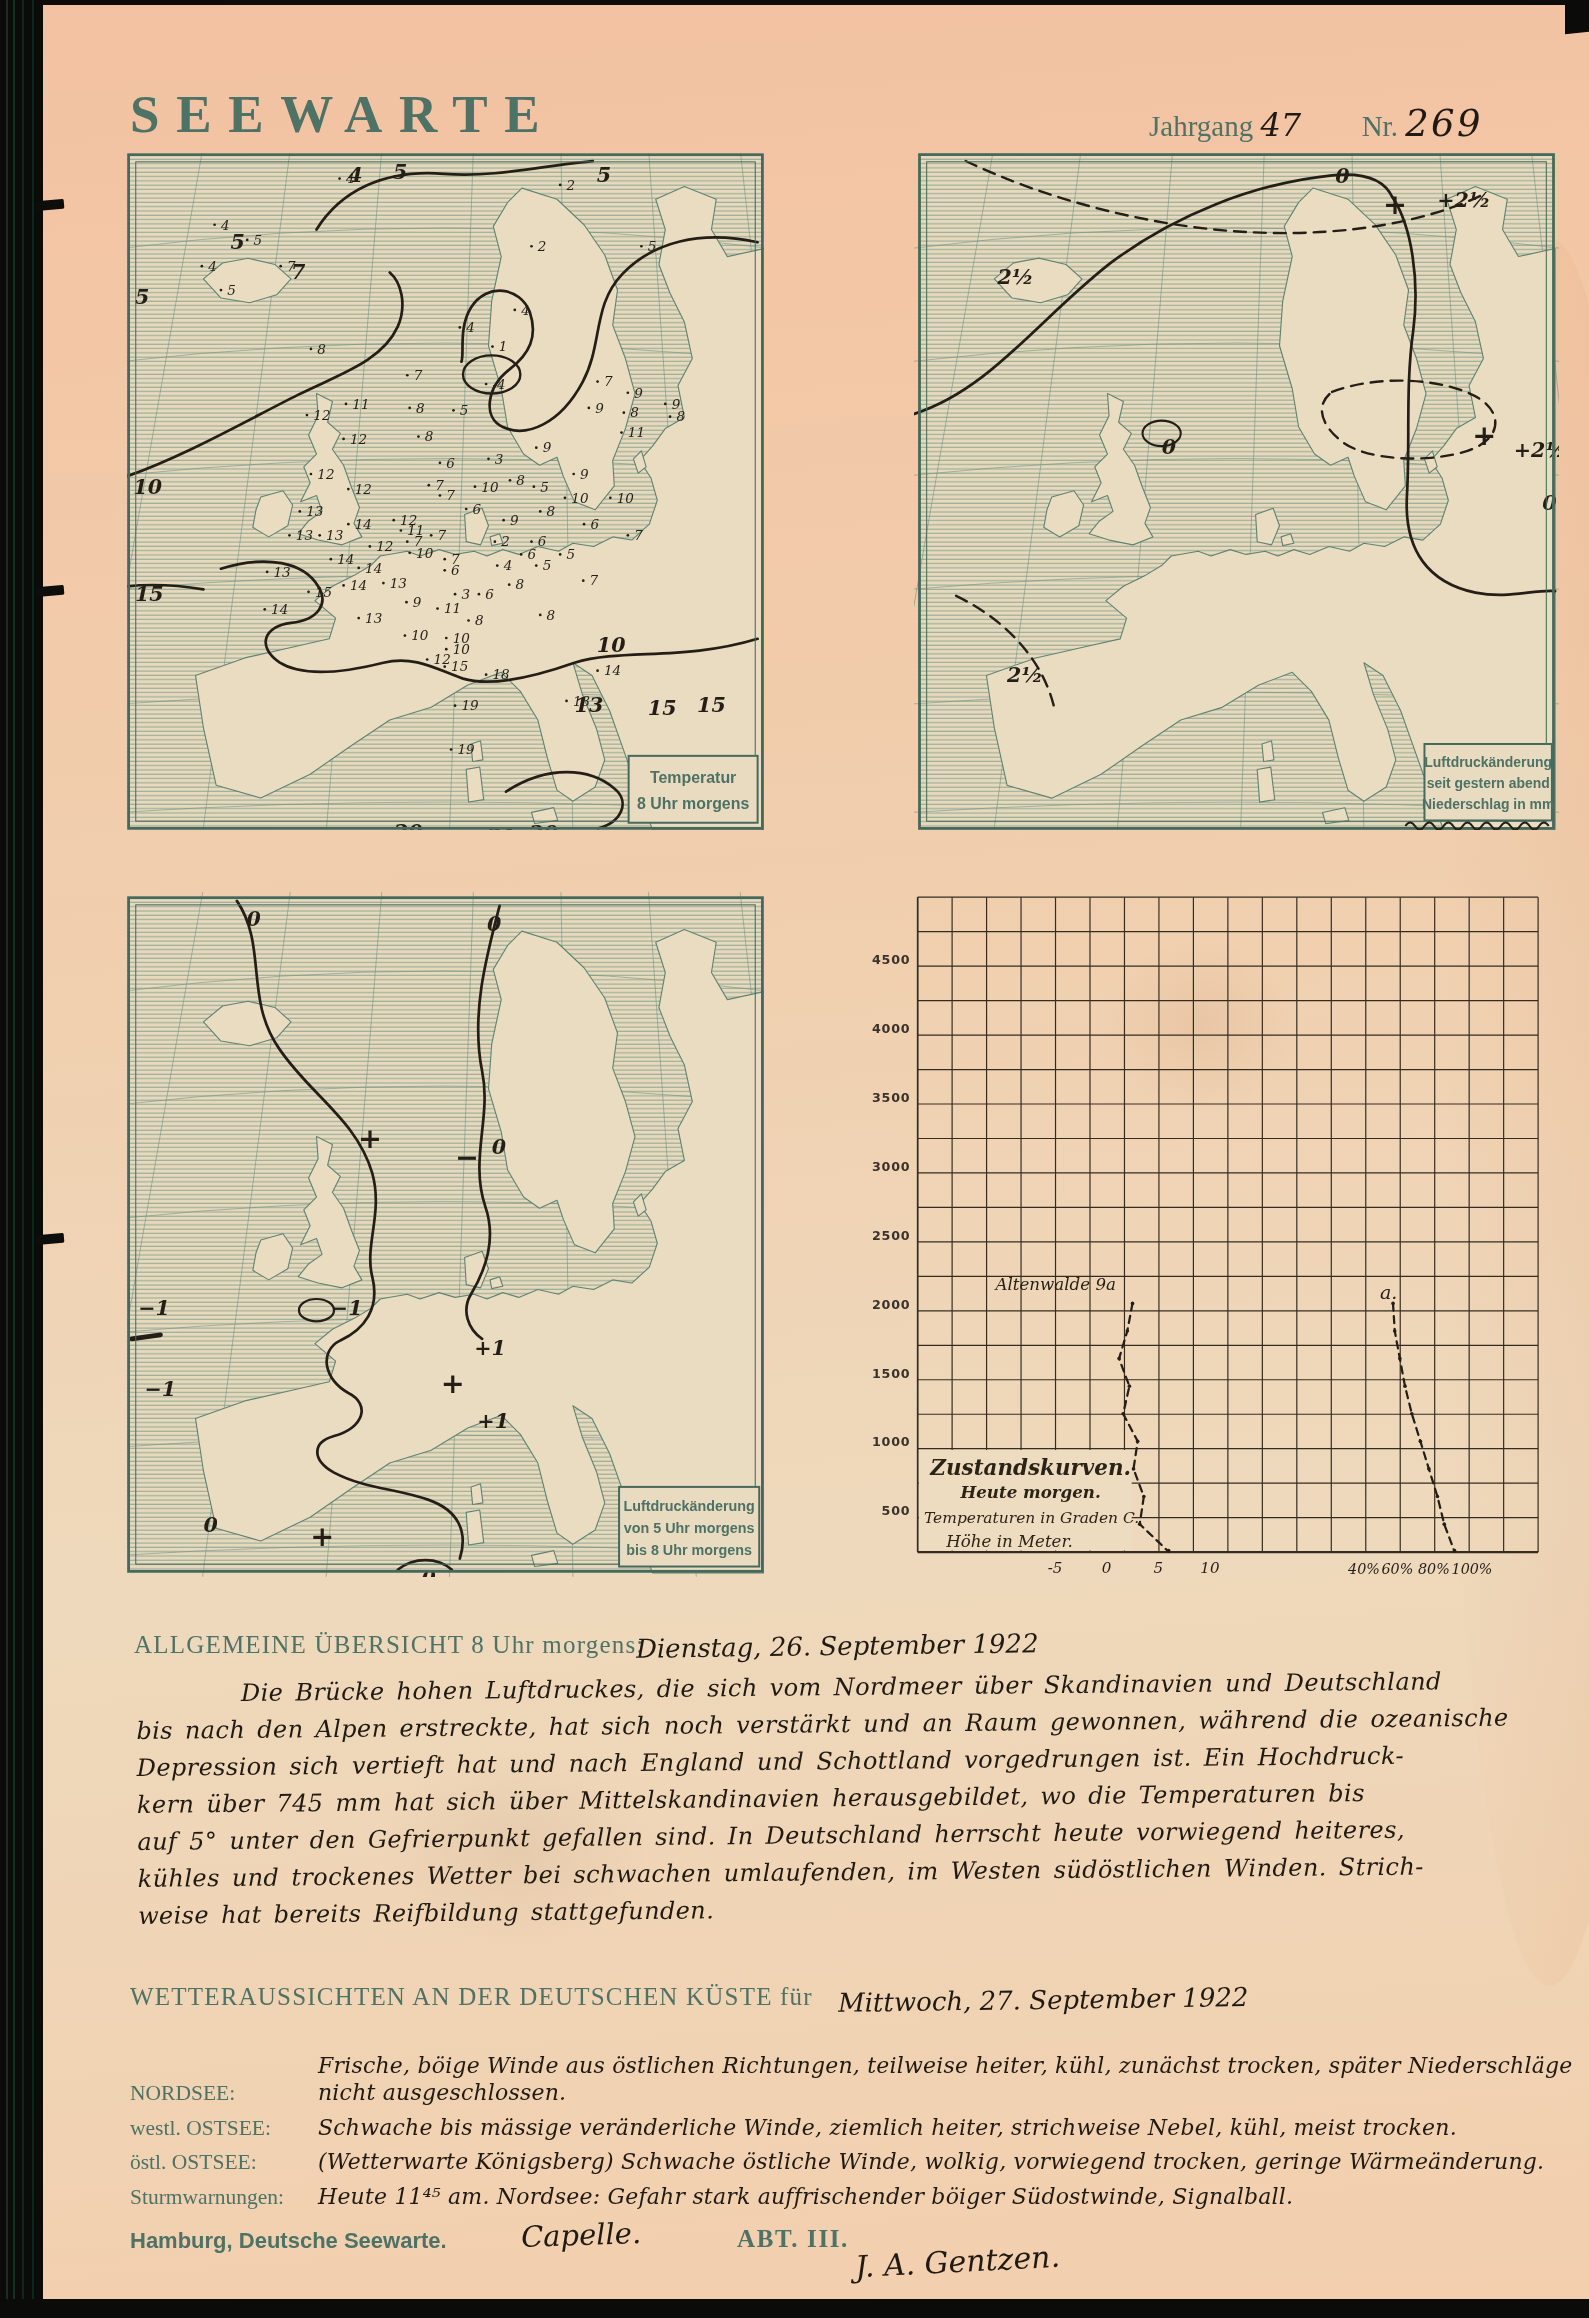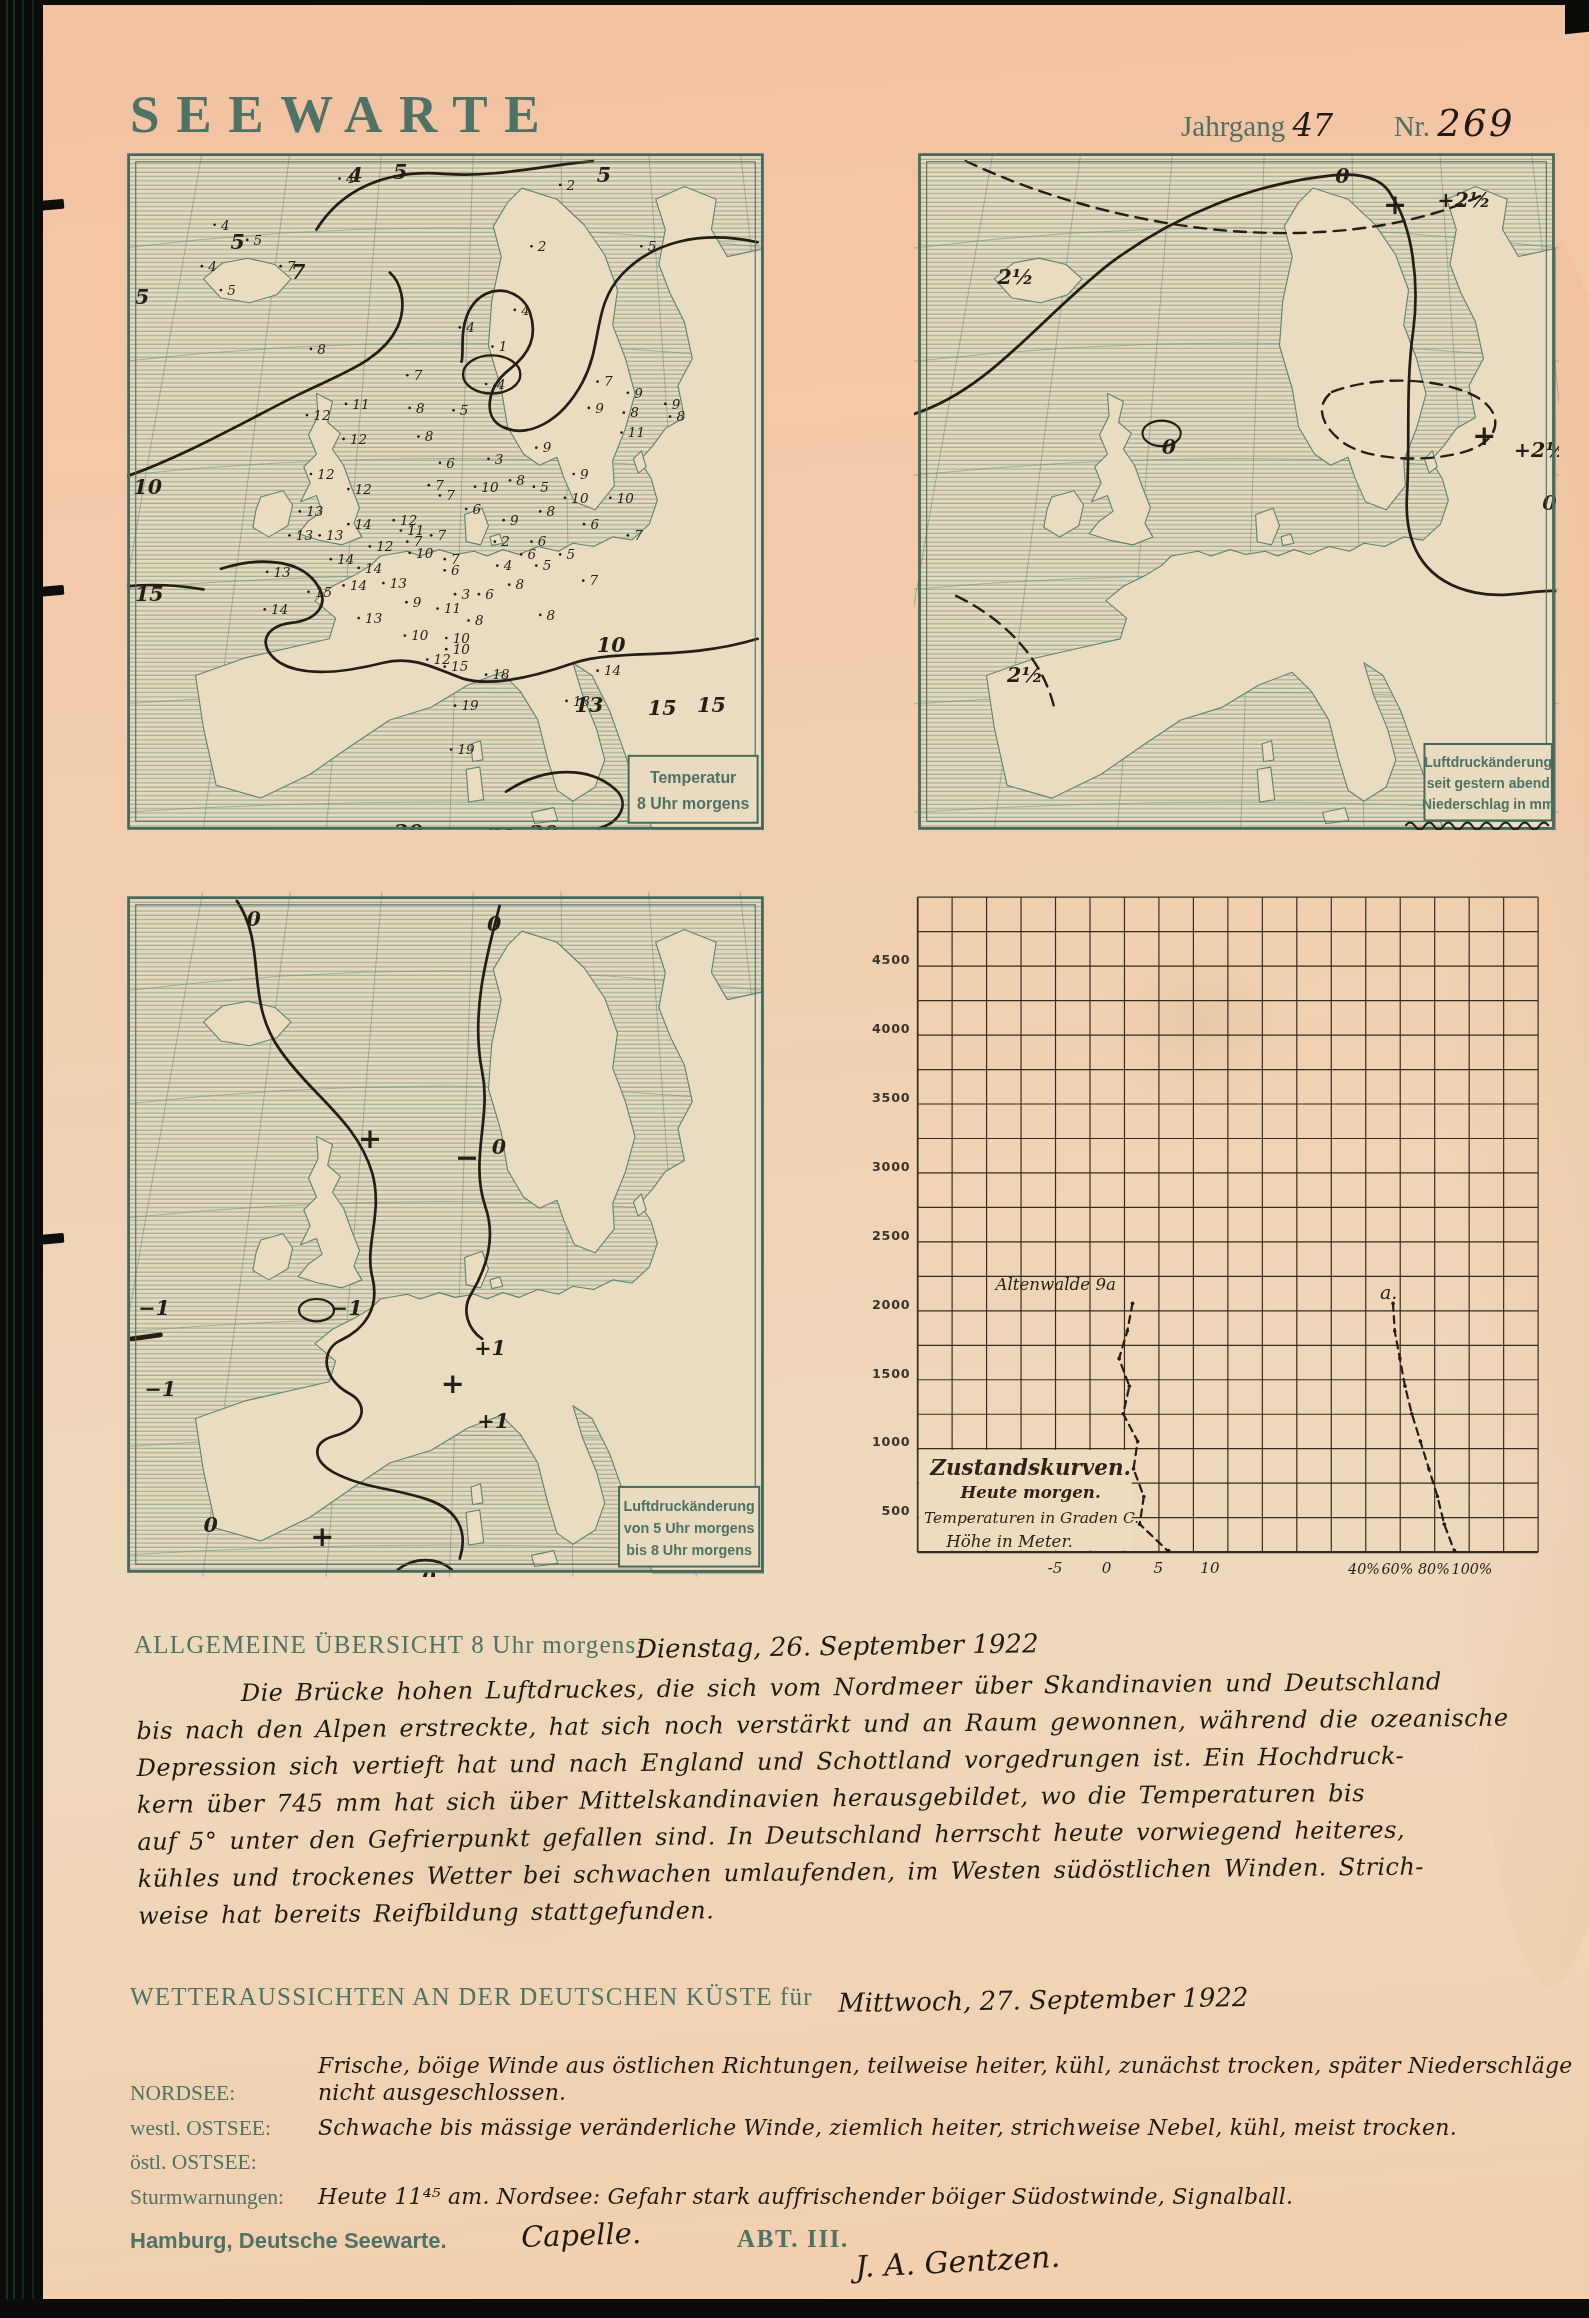--- a/index.html
+++ b/index.html
@@ -7,21 +7,21 @@
     background:linear-gradient(176deg,#f2c1a1 0%,#f3c7a6 14%,#f0cfae 40%,#eed9bc 66%,#f0d3b3 86%,#f3cead 100%);
     font-family:"Liberation Serif",serif;color:#2a241d;}
   .stain{position:absolute;border-radius:50%;pointer-events:none;}
   .edge-left{position:absolute;left:0;top:0;width:43px;height:100%;background:#0b0b09;}
   .streak{position:absolute;top:0;height:100%;width:2.4px;background:#143a26;opacity:.85;}
   .edge-bottom{position:absolute;left:0;bottom:0;width:100%;height:20px;background:#0b0b09;}
   .edge-top{position:absolute;left:0;top:0;width:100%;height:4.8px;background:#0c0c0a;}
   .corner-tr{position:absolute;right:0;top:0;width:24px;height:33px;background:#0b0b09;transform:skewY(-6deg);}
   .notch{position:absolute;left:35px;width:29px;height:9.5px;background:#0d0d0b;transform:rotate(-5deg);border-radius:1.6px;}
   .page-title{position:absolute;left:130px;top:84px;font-size:53px;letter-spacing:16.7px;color:#4e7366;font-weight:700;}
-  .issue{position:absolute;left:1181px;top:102px;font-size:29px;color:#4e7366;white-space:nowrap;}
+  .issue{position:absolute;left:1149px;top:102px;font-size:29px;color:#4e7366;white-space:nowrap;}
   .issue .gap{display:inline-block;width:46px;}
   .hw{font-family:"DejaVu Serif",serif;font-style:italic;color:#201a13;}
   .issue .hw{font-size:32px;}
   .issue .hw.big{font-size:37px;letter-spacing:2.4px;}
   svg.map{position:absolute;}
   #map1{left:127px;top:153px;}
   #map2{left:914px;top:153px;}
   #map3{left:127px;top:892px;}
   #chart{position:absolute;left:862px;top:894px;}
   .sec-h{position:absolute;color:#4e7366;font-size:25px;letter-spacing:1.2px;white-space:nowrap;}
@@ -599,20 +599,21 @@
       <div class="fcrow">
         <div class="fclabel">NORDSEE:</div>
         <div class="fctext hw">Frische, böige Winde aus östlichen Richtungen, teilweise heiter, kühl, zunächst trocken, später Niederschläge nicht ausgeschlossen.</div>
       </div>
       <div class="fcrow">
         <div class="fclabel">westl. OSTSEE:</div>
         <div class="fctext hw">Schwache bis mässige veränderliche Winde, ziemlich heiter, strichweise Nebel, kühl, meist trocken.</div>
       </div>
       <div class="fcrow">
         <div class="fclabel">östl. OSTSEE:</div>
+        <div class="fctext hw">(Wetterwarte Königsberg) Schwache östliche Winde, wolkig, vorwiegend trocken, geringe Wärmeänderung.</div>
       </div>
       <div class="fcrow">
         <div class="fclabel">Sturmwarnungen:</div>
         <div class="fctext hw">Heute 11⁴⁵ am. Nordsee: Gefahr stark auffrischender böiger Südostwinde, Signalball.</div>
       </div>
     </div>
 
   <div class="footer">
     <div class="f-hamburg">Hamburg, Deutsche Seewarte.</div>
     <div class="f-capelle hw">Capelle.</div>

